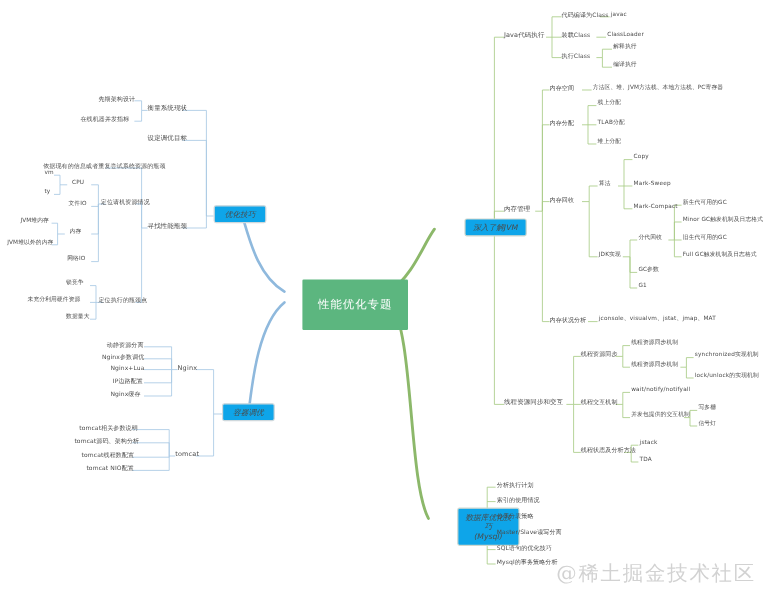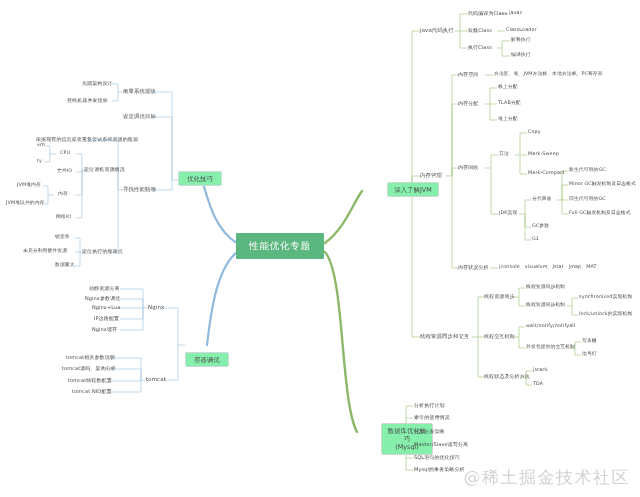--- a/index.html
+++ b/index.html
@@ -27,35 +27,36 @@
     letter-spacing: 0.1px;
   }
   .node-label.lvl2 { font-size: 5.4px; }
   .node-label.lvl3 { font-size: 5.0px; }
   .node-label.lvl4 { font-size: 4.8px; }
   .node-label.latin { font-family: "DejaVu Sans", "Liberation Sans", sans-serif; letter-spacing: 0.15px; }
 
   .branch-box {
     position: absolute;
     border: 1px solid #cfd8dc;
-    background: #86efac;
+    background: #0ea5e9;
     border-radius: 2px;
     font-size: 6.4px;
     line-height: 1.3;
     color: #4a4a4a;
     padding: 2.5px 4px;
     text-align: center;
     white-space: pre-line;
+    font-style: italic;
   }
   .branch-box.green-side { border-color: #cfd8cf; margin-left: 23px; }
 
   #center-node {
     position: absolute;
-    left: 236px; top: 233px;
-    width: 88px; height: 26px;
+    left: 252px; top: 233px;
+    width: 88px; height: 42px;
     background: #5cb67f;
     color: #ffffff;
     font-size: 9.5px;
     display: flex;
     align-items: center;
     justify-content: center;
     letter-spacing: 0.8px;
     border-radius: 1px;
   }
   #watermark {
@@ -175,21 +176,21 @@
 <div class="node-label lvl4" style="left:58px; top:191px;">内存</div>
 <div class="node-label lvl4" style="left:17px; top:182px;">JVM堆内存</div>
 <div class="node-label lvl4" style="left:6px; top:200px;">JVM堆以外的内存</div>
 <div class="node-label lvl4" style="left:56px; top:214px;">网络IO</div>
 
 <div class="node-label lvl3" style="left:82px; top:248px;">定位执行的瓶颈点</div>
 <div class="node-label lvl4" style="left:55px; top:234px;">锁竞争</div>
 <div class="node-label lvl4" style="left:23px; top:248px;">未充分利用硬件资源</div>
 <div class="node-label lvl4" style="left:55px; top:262px;">数据量大</div>
 
-<div class="branch-box" style="left:185px; top:352px; width:34px;">容器调优</div>
+<div class="branch-box" style="left:185px; top:336px; width:34px;">容器调优</div>
 
 <div class="node-label lvl2 latin" style="left:148px; top:304px;">Nginx</div>
 <div class="node-label lvl3" style="left:89px; top:285px;">动静资源分离</div>
 <div class="node-label lvl3" style="left:85px; top:295px;">Nginx参数调优</div>
 <div class="node-label lvl3" style="left:92px; top:304px;">Nginx+Lua</div>
 <div class="node-label lvl3" style="left:94px; top:315px;">IP边路配置</div>
 <div class="node-label lvl3" style="left:92px; top:326px;">Nginx缓存</div>
 
 <div class="node-label lvl2 latin" style="left:146px; top:376px;">tomcat</div>
 <div class="node-label lvl3" style="left:66px; top:354px;">tomcat相关参数说明</div>

